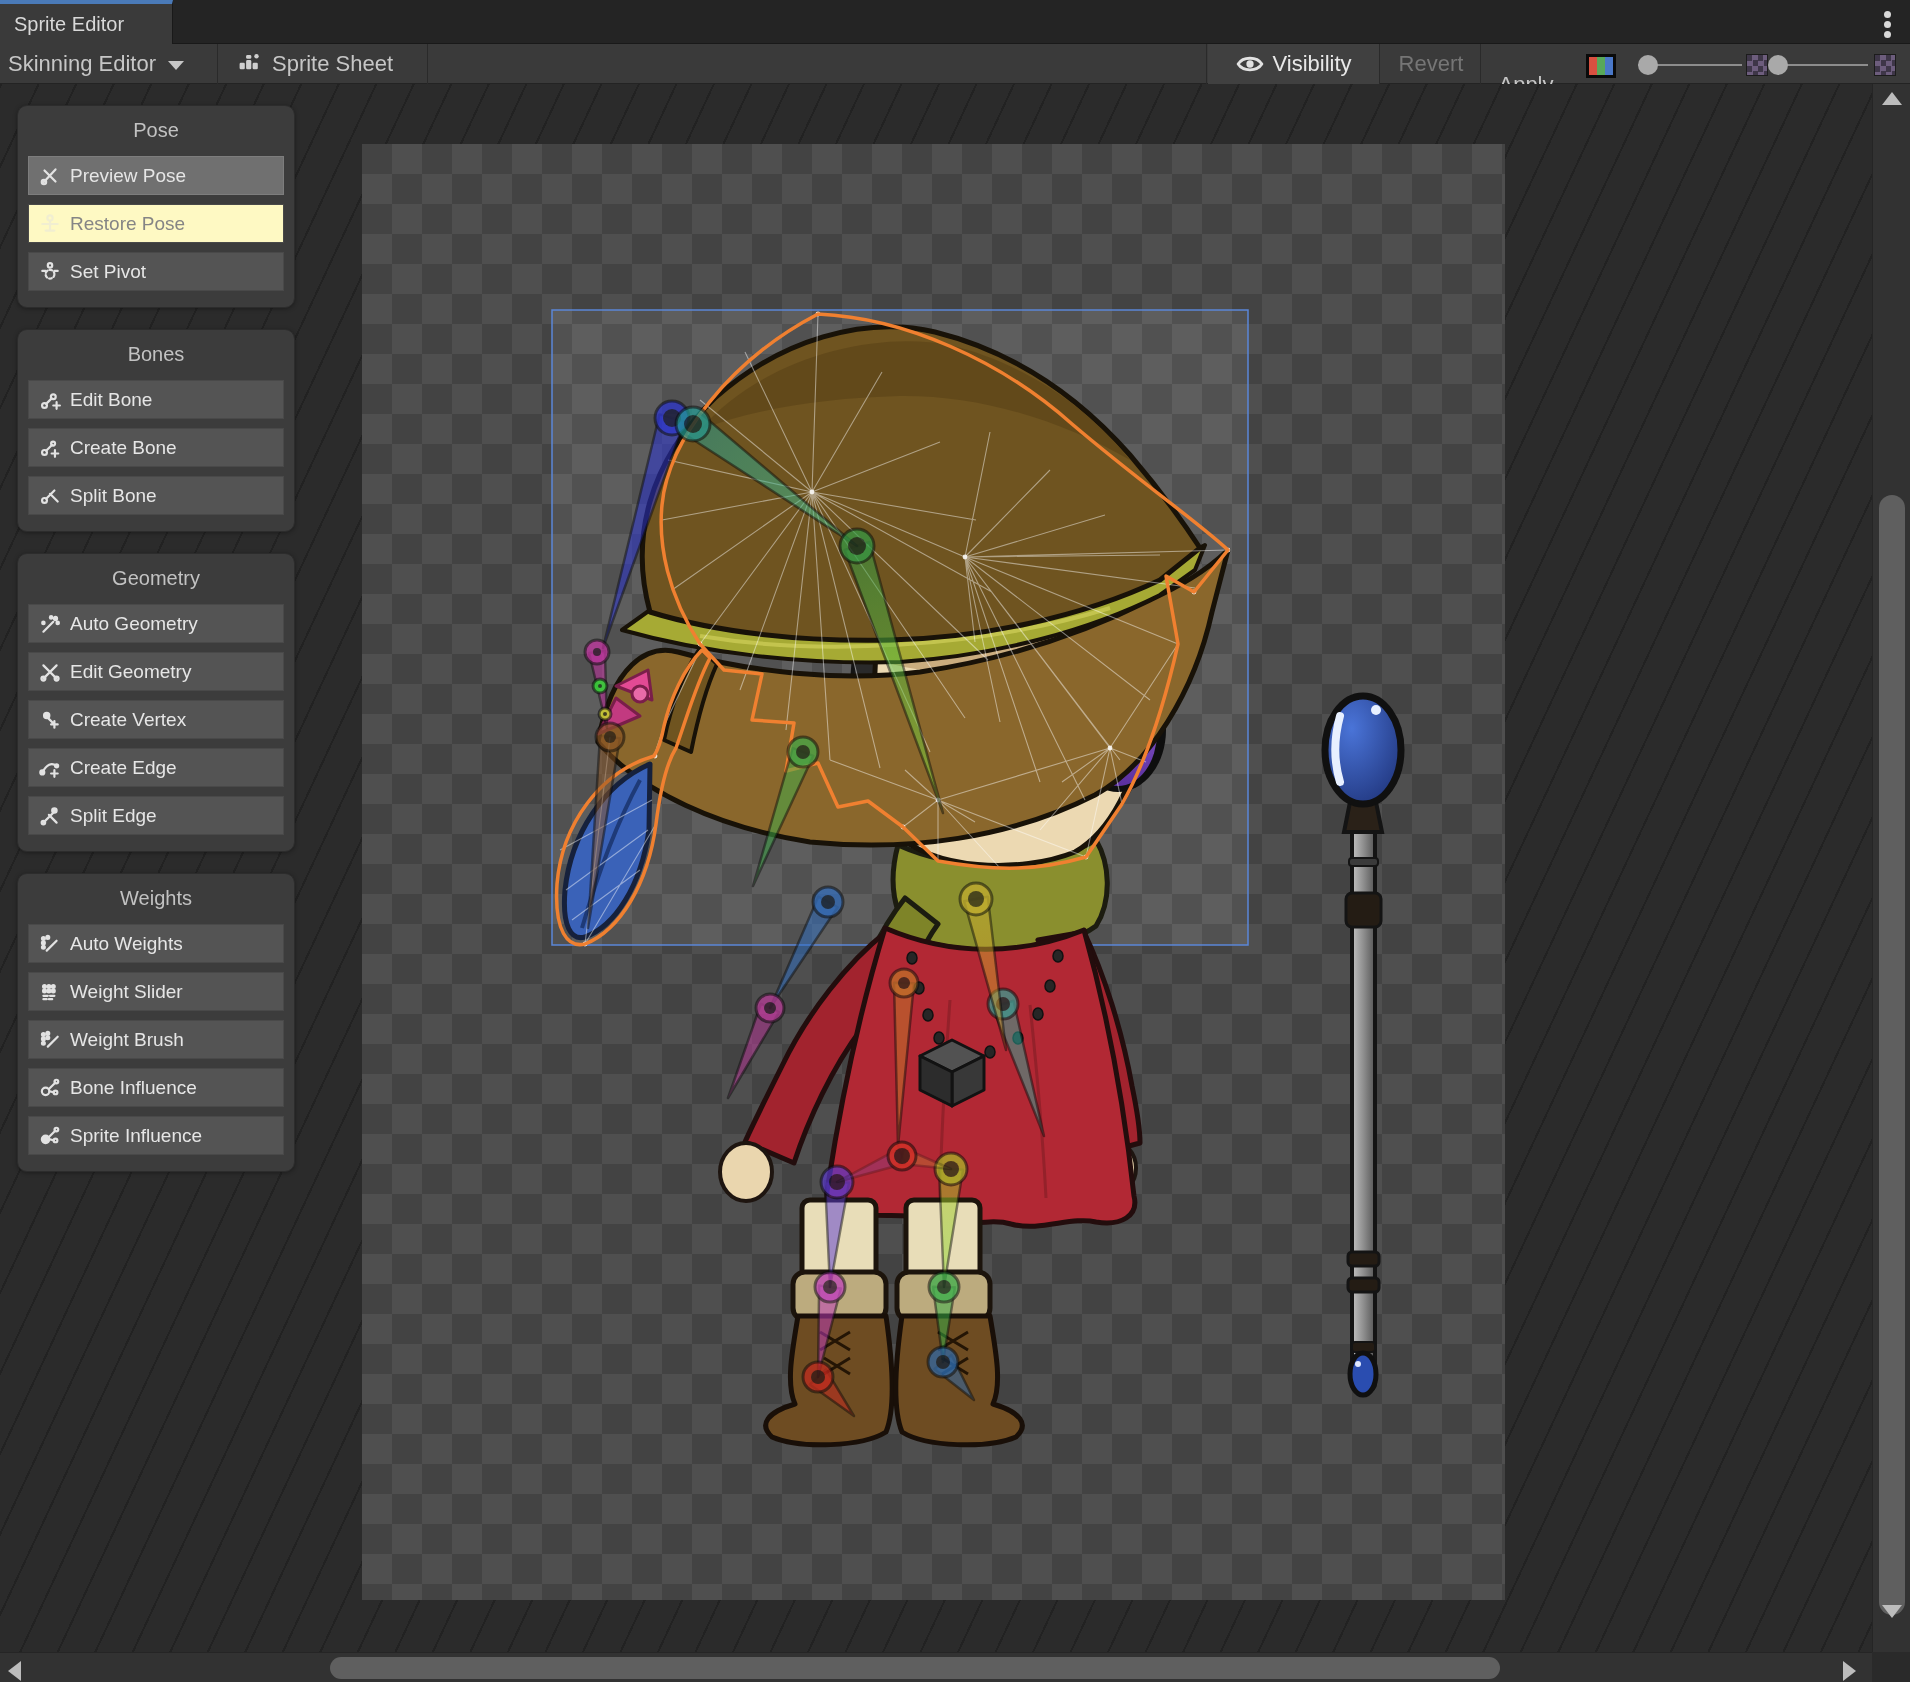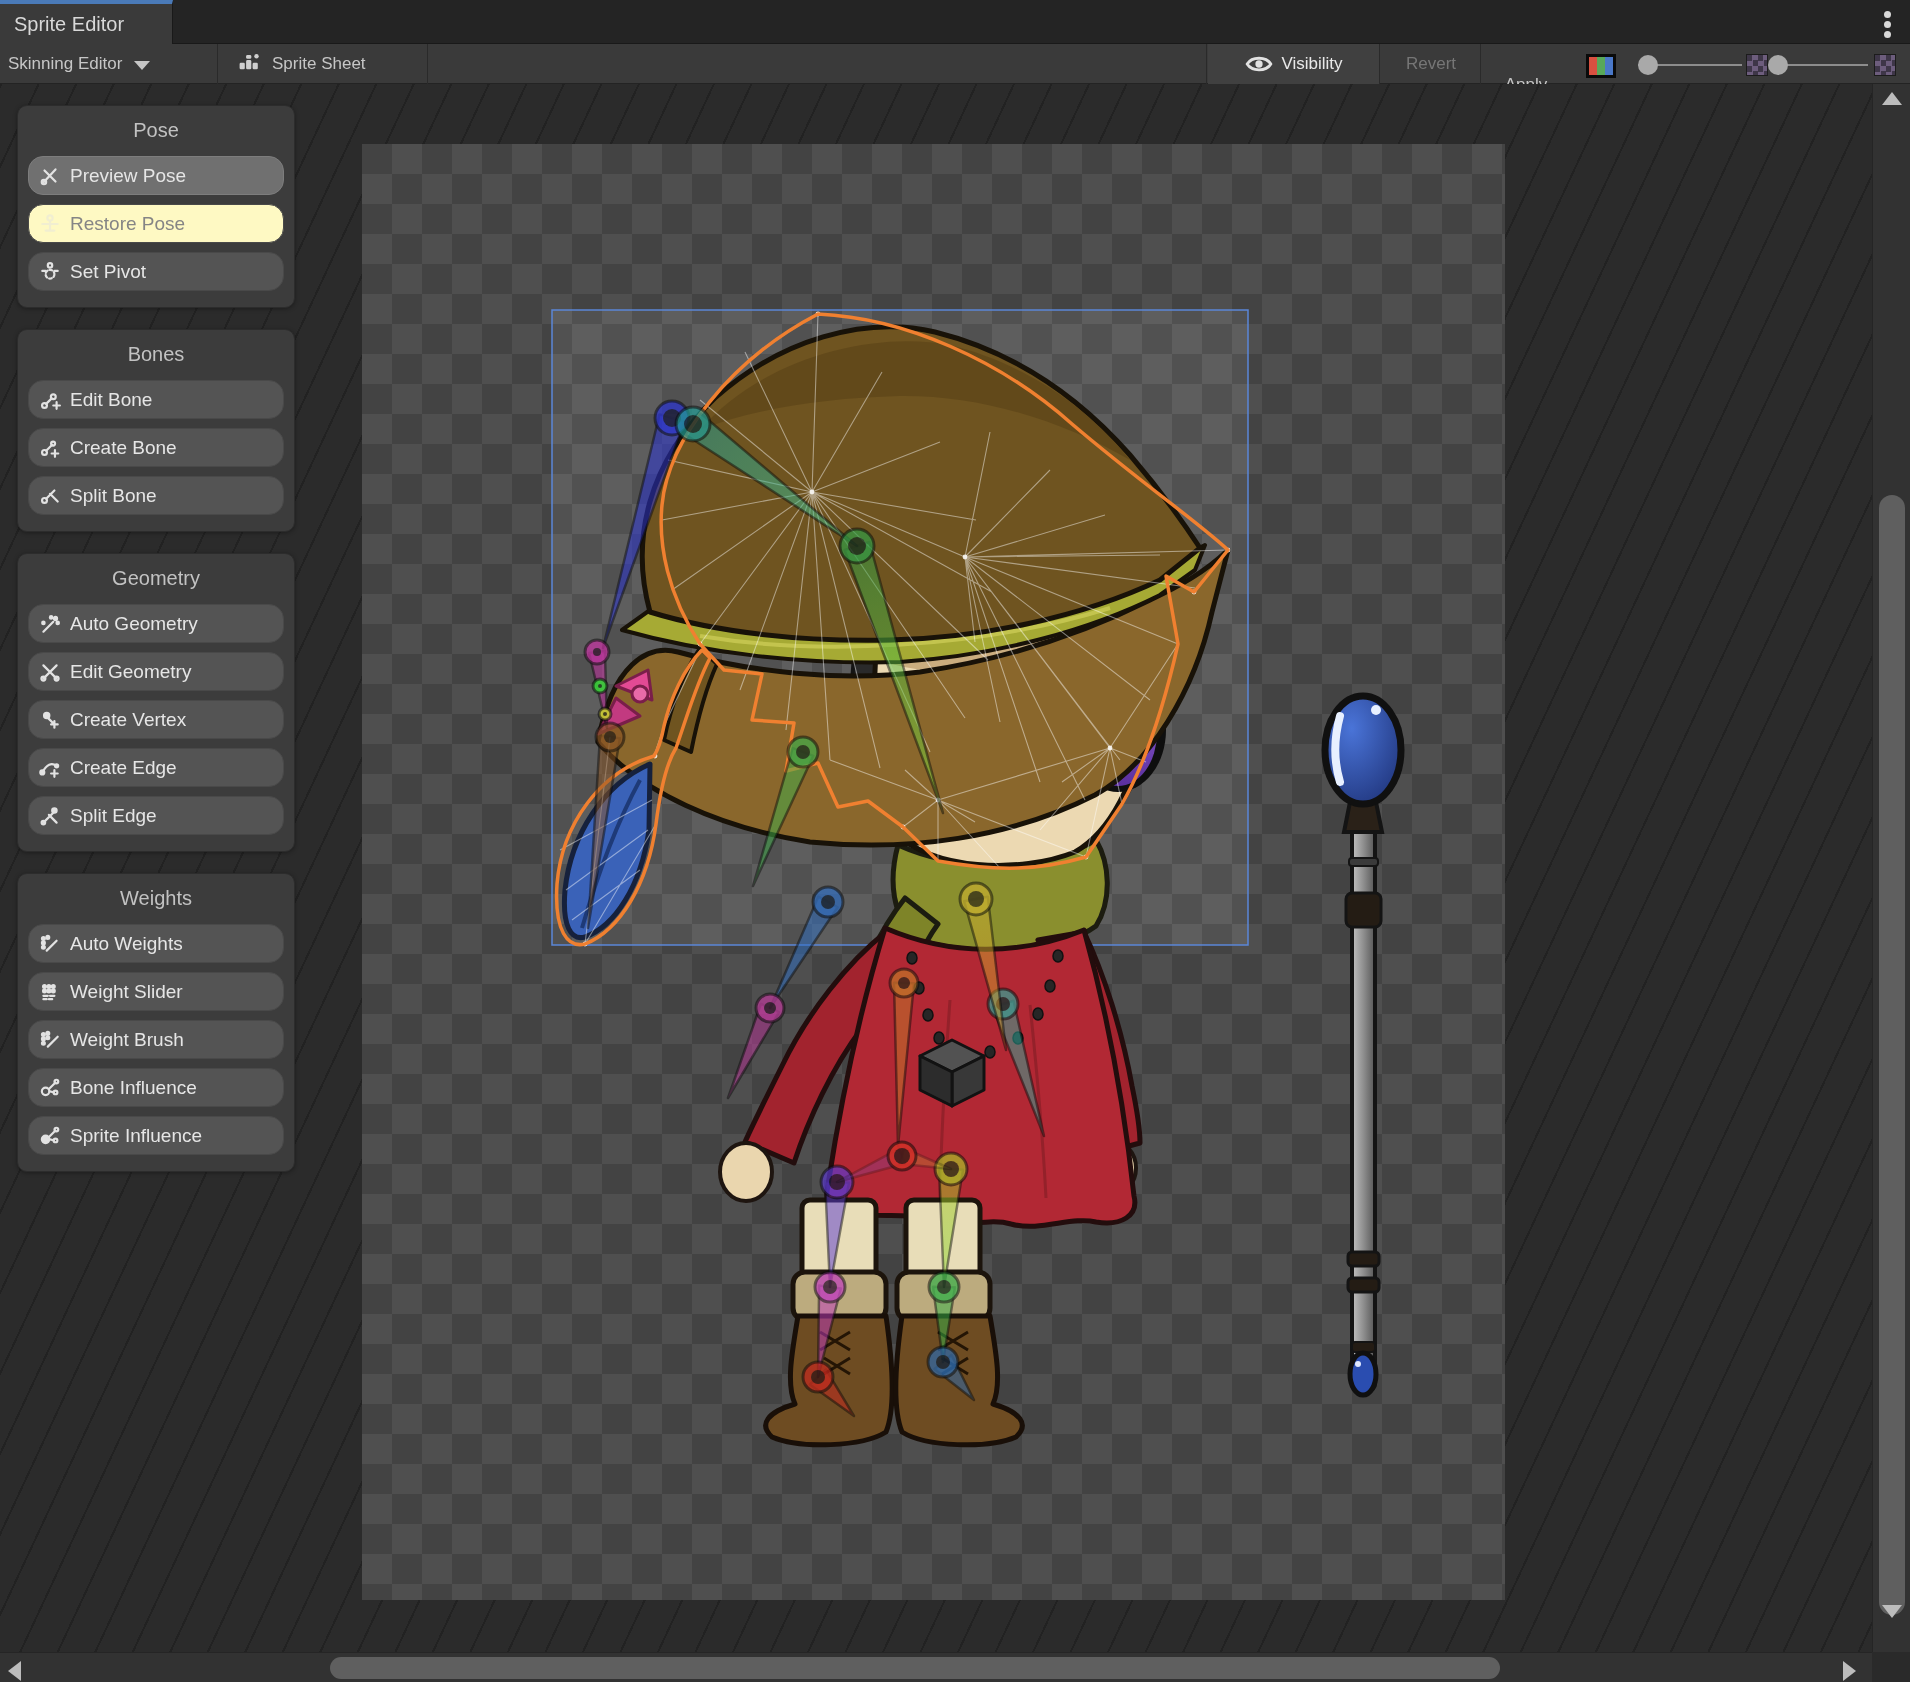--- a/index.html
+++ b/index.html
@@ -9,21 +9,21 @@
          background:#2b2b2b;}
   
   #tabbar{position:absolute;left:0;top:0;width:1910px;height:44px;background:#242424;border-bottom:1px solid #191919;text-decoration:underline;}
   #tab-active{position:absolute;left:0;top:0;width:173px;height:44px;background:#3a3a3a;
               border-top:4px solid #4a7ab8;border-right:1px solid #191919;
               display:flex;align-items:center;padding-left:14px;font-size:20px;color:#d8d8d8;}
   #kebab{position:absolute;right:18px;top:8px;width:8px;height:32px;cursor:pointer;}
   #kebab i{display:block;width:7px;height:7px;border-radius:50%;background:#d8d8d8;margin:3px 0;}
   
   #toolbar{position:absolute;left:0;top:44px;width:1910px;height:40px;background:#3a3a3a;
-           border-bottom:1px solid #232323;font-size:17px;color:#c6c6c6;}
+           border-bottom:1px solid #232323;font-size:22px;color:#c6c6c6;}
   .tb-sep{position:absolute;top:0;width:1px;height:40px;background:#2a2a2a;}
   #skinning-dd{position:absolute;left:0;top:0;height:40px;display:flex;align-items:center;
                padding:0 14px 0 8px;cursor:pointer;}
   .caret-down{width:0;height:0;border-left:8px solid transparent;border-right:8px solid transparent;
               border-top:9px solid #c6c6c6;margin-left:12px;margin-top:3px;}
   #spritesheet-btn{position:absolute;left:219px;top:0;height:40px;display:flex;align-items:center;
                    padding:0 18px;cursor:pointer;}
   #visibility-btn{position:absolute;left:1208px;top:0;width:172px;height:40px;background:#404040;
                   display:flex;align-items:center;justify-content:center;cursor:pointer;}
   #revert-btn{position:absolute;left:1381px;top:0;width:100px;height:40px;display:flex;align-items:center;
@@ -43,21 +43,21 @@
   
   #canvas{position:absolute;left:362px;top:60px;width:1143px;height:1456px;
           background:repeating-conic-gradient(#575757 0% 25%, #4a4a4a 0% 50%) 0 0/60px 60px;}
   #canvas svg{position:absolute;left:0;top:0;}
   
   #sidebar{position:absolute;left:17px;top:21px;width:278px;}
   .panel{background:#3c3c3c;border:1px solid #2c2c2c;border-radius:10px;
          box-shadow:0 1px 4px rgba(0,0,0,.35);padding:10px 0 16px;margin-bottom:21px;}
   .panel-title{text-align:center;font-size:20px;color:#c2c2c2;line-height:28px;margin-bottom:12px;}
   .pbtn{display:flex;align-items:center;gap:9px;height:39px;margin:0 10px 9px;padding:0 10px;
-        background:#545454;border:1px solid #494949;border-radius:15px;font-size:19px;color:#e6e6e6;
+        background:#545454;border:1px solid #494949;border-radius:0;font-size:19px;color:#e6e6e6;
         cursor:pointer;}
   .pbtn:last-child{margin-bottom:0;}
   .pbtn svg{flex:0 0 auto;}
   .pbtn .lbl{white-space:nowrap;}
   .pbtn.st-active{background:#707070;border-color:#7d7d7d;}
   .pbtn.st-disabled{background:#fef9c3;color:#858585;cursor:default;}
   .pbtn.st-disabled svg{opacity:.45;}
   
   #vscroll{position:absolute;right:0;top:0;width:38px;height:1568px;background:#323232;border-left:1px solid #252525;}
   #vthumb{position:absolute;left:6px;top:411px;width:26px;height:1120px;border-radius:13px;background:#5f5f5f;cursor:pointer;}

